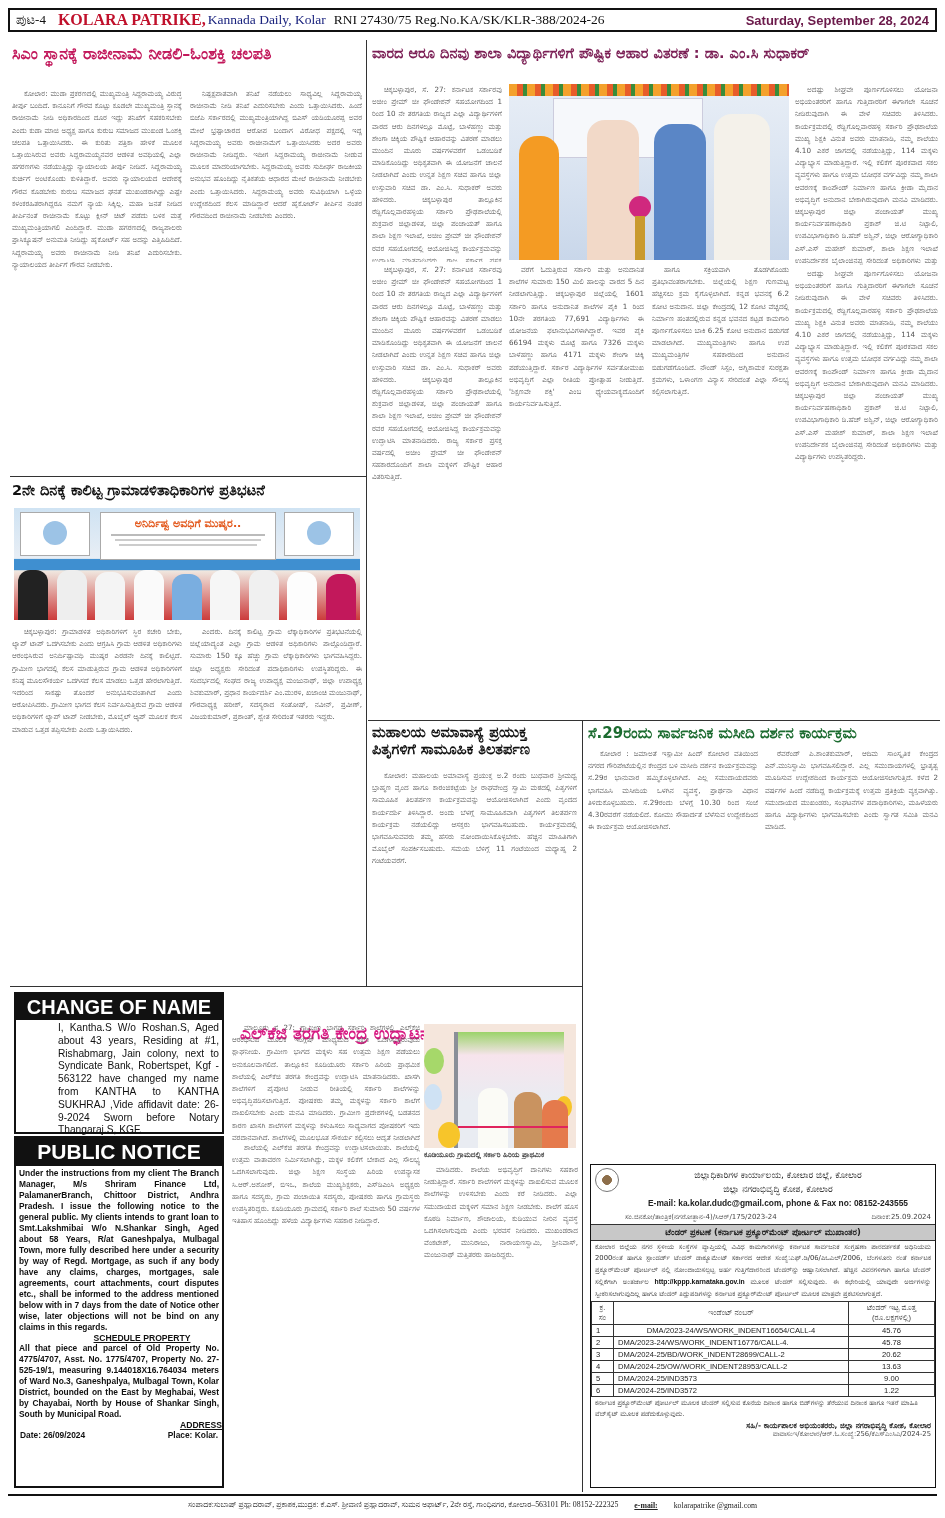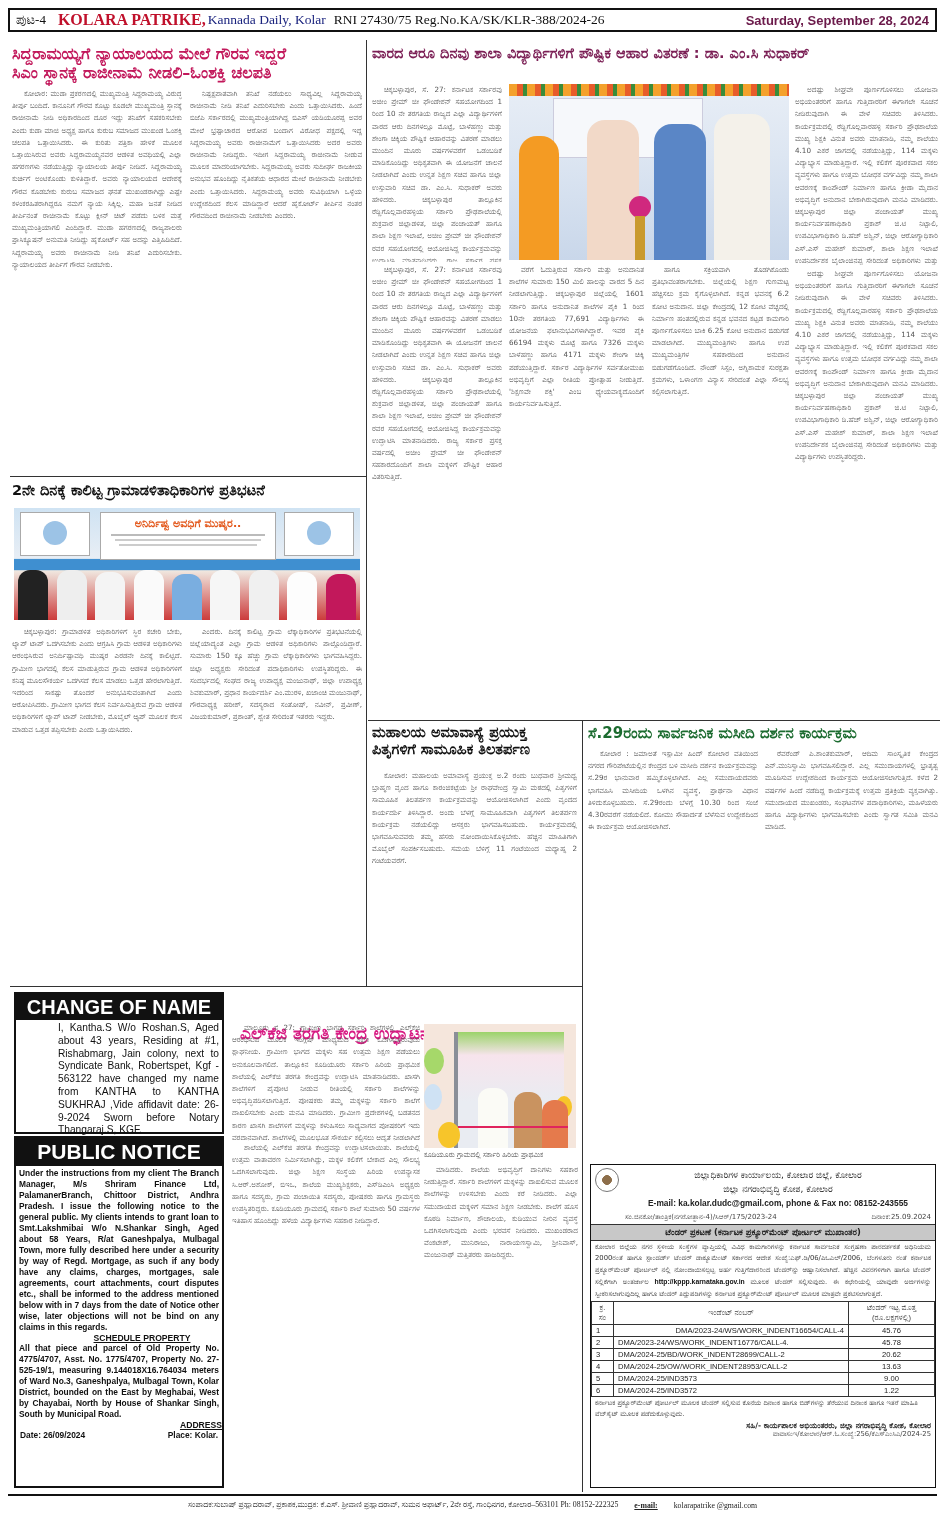--- a/index.html
+++ b/index.html
@@ -22,35 +22,34 @@
   .vline { position: absolute; width: 1px; background: #333; }
   .hline { position: absolute; height: 1px; background: #333; }
   .box { position: absolute; border: 2px solid #111; }
   .ad-title { background: #111; color: #fff; font-family: "Liberation Sans", sans-serif; font-weight: bold; text-align: center; }
   .ad-body { font-family: "Liberation Sans", sans-serif; color: #111; text-align: justify; }
   table.tender { border-collapse: collapse; width: 100%; font-family: "Liberation Sans", sans-serif; font-size: 7.6px; }
   table.tender td, table.tender th { border: 1px solid #333; padding: 1px 4px; }
   table.tender th { font-weight: normal; color: #444; }
   .footer { position: absolute; left: 8px; top: 1494px; width: 929px; height: 20px; border-top: 2px solid #111; display: flex; align-items: center; justify-content: center; font-family: "Liberation Serif", serif; font-size: 7.8px; color: #222; }
   .footer u { font-weight: bold; margin: 0 16px; }
-  .caption { position: absolute; font-size: 7.2px; color: #444; }
+  .caption { position: absolute; font-size: 7.2px; color: #444; font-weight: bold; }
 </style>
 </head>
 <body>
 
 <div class="masthead">
   <span class="page">ಪುಟ-4</span>
   <span class="paper">KOLARA PATRIKE,</span>
   <span class="sub">Kannada Daily, Kolar</span>
   <span class="rni">RNI 27430/75 Reg.No.KA/SK/KLR-388/2024-26</span>
   <span class="date">Saturday, September 28, 2024</span>
 </div>
 
 <div class="hl red" style="left:12px;top:44px;width:350px;font-size:16px;">
-  <div>ಸಿದ್ದರಾಮಯ್ಯಗೆ ನ್ಯಾಯಾಲಯದ ಮೇಲೆ ಗೌರವ ಇದ್ದರೆ</div>
   <div>ಸಿಎಂ ಸ್ಥಾನಕ್ಕೆ ರಾಜೀನಾಮೆ ನೀಡಲಿ–ಓಂಶಕ್ತಿ ಚಲಪತಿ</div>
 </div>
 <div class="col" style="left:12px;top:88px;width:170px;height:380px;">
     <p>ಕೋಲಾರ: ಮುಡಾ ಪ್ರಕರಣದಲ್ಲಿ ಮುಖ್ಯಮಂತ್ರಿ ಸಿದ್ದರಾಮಯ್ಯ ವಿರುದ್ಧ ತೀರ್ಪು ಬಂದಿದೆ. ಕಾನೂನಿಗೆ ಗೌರವ ಕೊಟ್ಟು ಕೂಡಲೇ ಮುಖ್ಯಮಂತ್ರಿ ಸ್ಥಾನಕ್ಕೆ ರಾಜೀನಾಮೆ ನೀಡಿ ಅಧಿಕಾರದಿಂದ ದೂರ ಇದ್ದು ತನಿಖೆಗೆ ಸಹಕರಿಸಬೇಕು ಎಂದು ಕುಡಾ ಮಾಜಿ ಅಧ್ಯಕ್ಷ ಹಾಗೂ ಕುರುಬ ಸಮಾಜದ ಮುಖಂಡ ಓಂಶಕ್ತಿ ಚಲಪತಿ ಒತ್ತಾಯಿಸಿದರು. ಈ ಕುರಿತು ಪತ್ರಿಕಾ ಹೇಳಿಕೆ ಮೂಲಕ ಒತ್ತಾಯಿಸಿರುವ ಅವರು ಸಿದ್ದರಾಮಯ್ಯನವರ ಆಡಳಿತ ಅವಧಿಯಲ್ಲಿ ಎಲ್ಲಾ ಹಗರಣಗಳು ನಡೆಯುತ್ತಿದ್ದು ನ್ಯಾಯಾಲಯ ತೀರ್ಪು ನೀಡಿದೆ. ಸಿದ್ದರಾಮಯ್ಯ ಕುರ್ಚಿಗೆ ಅಂಟಿಕೊಂಡು ಕುಳಿತಿದ್ದಾರೆ. ಅವರು ನ್ಯಾಯಾಲಯದ ಆದೇಶಕ್ಕೆ ಗೌರವ ಕೊಡಬೇಕು ಕುರುಬ ಸಮಾಜದ ಘನತೆ ಮುಖಂಡರಾಗಿದ್ದು ಎಷ್ಟೇ ಕಳಂಕರಹಿತರಾಗಿದ್ದರೂ ನಮಗೆ ನ್ಯಾಯ ಸಿಕ್ಕಿಲ್ಲ. ಮಹಾ ಜನತೆ ನೀಡಿದ ತೀರ್ಪಿನಂತೆ ರಾಜೀನಾಮೆ ಕೊಟ್ಟು ಕ್ಲೀನ್ ಚಿಟ್ ಪಡೆದು ಬಳಿಕ ಮತ್ತೆ ಮುಖ್ಯಮಂತ್ರಿಯಾಗಲಿ ಎಂದಿದ್ದಾರೆ. ಮುಡಾ ಹಗರಣದಲ್ಲಿ ರಾಜ್ಯಪಾಲರು ಪ್ರಾಸಿಕ್ಯೂಷನ್ ಅನುಮತಿ ನೀಡಿದ್ದು ಹೈಕೋರ್ಟ್ ಸಹ ಅದನ್ನು ಎತ್ತಿಹಿಡಿದಿದೆ. ಸಿದ್ದರಾಮಯ್ಯ ಅವರು ರಾಜೀನಾಮೆ ನೀಡಿ ತನಿಖೆ ಎದುರಿಸಬೇಕು. ನ್ಯಾಯಾಲಯದ ತೀರ್ಪಿಗೆ ಗೌರವ ನೀಡಬೇಕು.</p>
   </div>
 <div class="col" style="left:190px;top:88px;width:172px;height:380px;">
     <p>ನಿಷ್ಪಕ್ಷಪಾತವಾಗಿ ತನಿಖೆ ನಡೆಯಲು ಸಾಧ್ಯವಿಲ್ಲ ಸಿದ್ದರಾಮಯ್ಯ ರಾಜೀನಾಮೆ ನೀಡಿ ತನಿಖೆ ಎದುರಿಸಬೇಕು ಎಂದು ಒತ್ತಾಯಿಸಿದರು. ಹಿಂದೆ ಬಿಜೆಪಿ ಸರ್ಕಾರದಲ್ಲಿ ಮುಖ್ಯಮಂತ್ರಿಯಾಗಿದ್ದ ಬಿಎಸ್ ಯಡಿಯೂರಪ್ಪ ಅವರ ಮೇಲೆ ಭ್ರಷ್ಟಾಚಾರದ ಆರೋಪ ಬಂದಾಗ ವಿರೋಧ ಪಕ್ಷದಲ್ಲಿ ಇದ್ದ ಸಿದ್ದರಾಮಯ್ಯ ಅವರು ರಾಜೀನಾಮೆಗೆ ಒತ್ತಾಯಿಸಿದರು ಅದರ ಅವರು ರಾಜೀನಾಮೆ ನೀಡಿದ್ದರು. ಇದೀಗ ಸಿದ್ದರಾಮಯ್ಯ ರಾಜೀನಾಮೆ ನೀಡುವ ಮೂಲಕ ಮಾದರಿಯಾಗಬೇಕು. ಸಿದ್ದರಾಮಯ್ಯ ಅವರು ಸುದೀರ್ಘ ರಾಜಕೀಯ ಅನುಭವ ಹೊಂದಿದ್ದು ನೈತಿಕತೆಯ ಆಧಾರದ ಮೇಲೆ ರಾಜೀನಾಮೆ ನೀಡಬೇಕು ಎಂದು ಒತ್ತಾಯಿಸಿದರು. ಸಿದ್ದರಾಮಯ್ಯ ಅವರು ಸುವಿಧಿಯಾಗಿ ಒಳ್ಳೆಯ ಉದ್ದೇಶದಿಂದ ಕೆಲಸ ಮಾಡಿದ್ದಾರೆ ಆದರೆ ಹೈಕೋರ್ಟ್ ತೀರ್ಪಿನ ನಂತರ ಗೌರವದಿಂದ ರಾಜೀನಾಮೆ ನೀಡಬೇಕು ಎಂದರು.</p>
   </div>
 <div class="hline" style="left:10px;top:476px;width:356px;"></div>
 
@@ -201,21 +200,21 @@
     <thead>
       <tr>
         <th style="width:22px;">ಕ್ರ. ಸಂ</th>
         <th>ಇಂಡೆಂಟ್ ನಂಬರ್</th>
         <th style="width:86px;">ಟೆಂಡರ್ ಇಟ್ಟ ಮೊತ್ತ (ರೂ.ಲಕ್ಷಗಳಲ್ಲಿ)</th>
       </tr>
     </thead>
     <tbody id="tender-rows">
         <tr>
           <td style="text-align: left;">1</td>
-          <td style="text-align: right;">DMA/2023-24/WS/WORK_INDENT16654/CALL-4</td>
+          <td style="text-align: center;">DMA/2023-24/WS/WORK_INDENT16654/CALL-4</td>
           <td style="text-align: center;">45.76</td>
         </tr>
         <tr>
           <td style="text-align: left;">2</td>
           <td style="text-align: left;">DMA/2023-24/WS/WORK_INDENT16776/CALL-4.</td>
           <td style="text-align: center;">45.78</td>
         </tr>
         <tr>
           <td style="text-align: left;">3</td>
           <td style="text-align: left;">DMA/2024-25/BD/WORK_INDENT28699/CALL-2</td>

